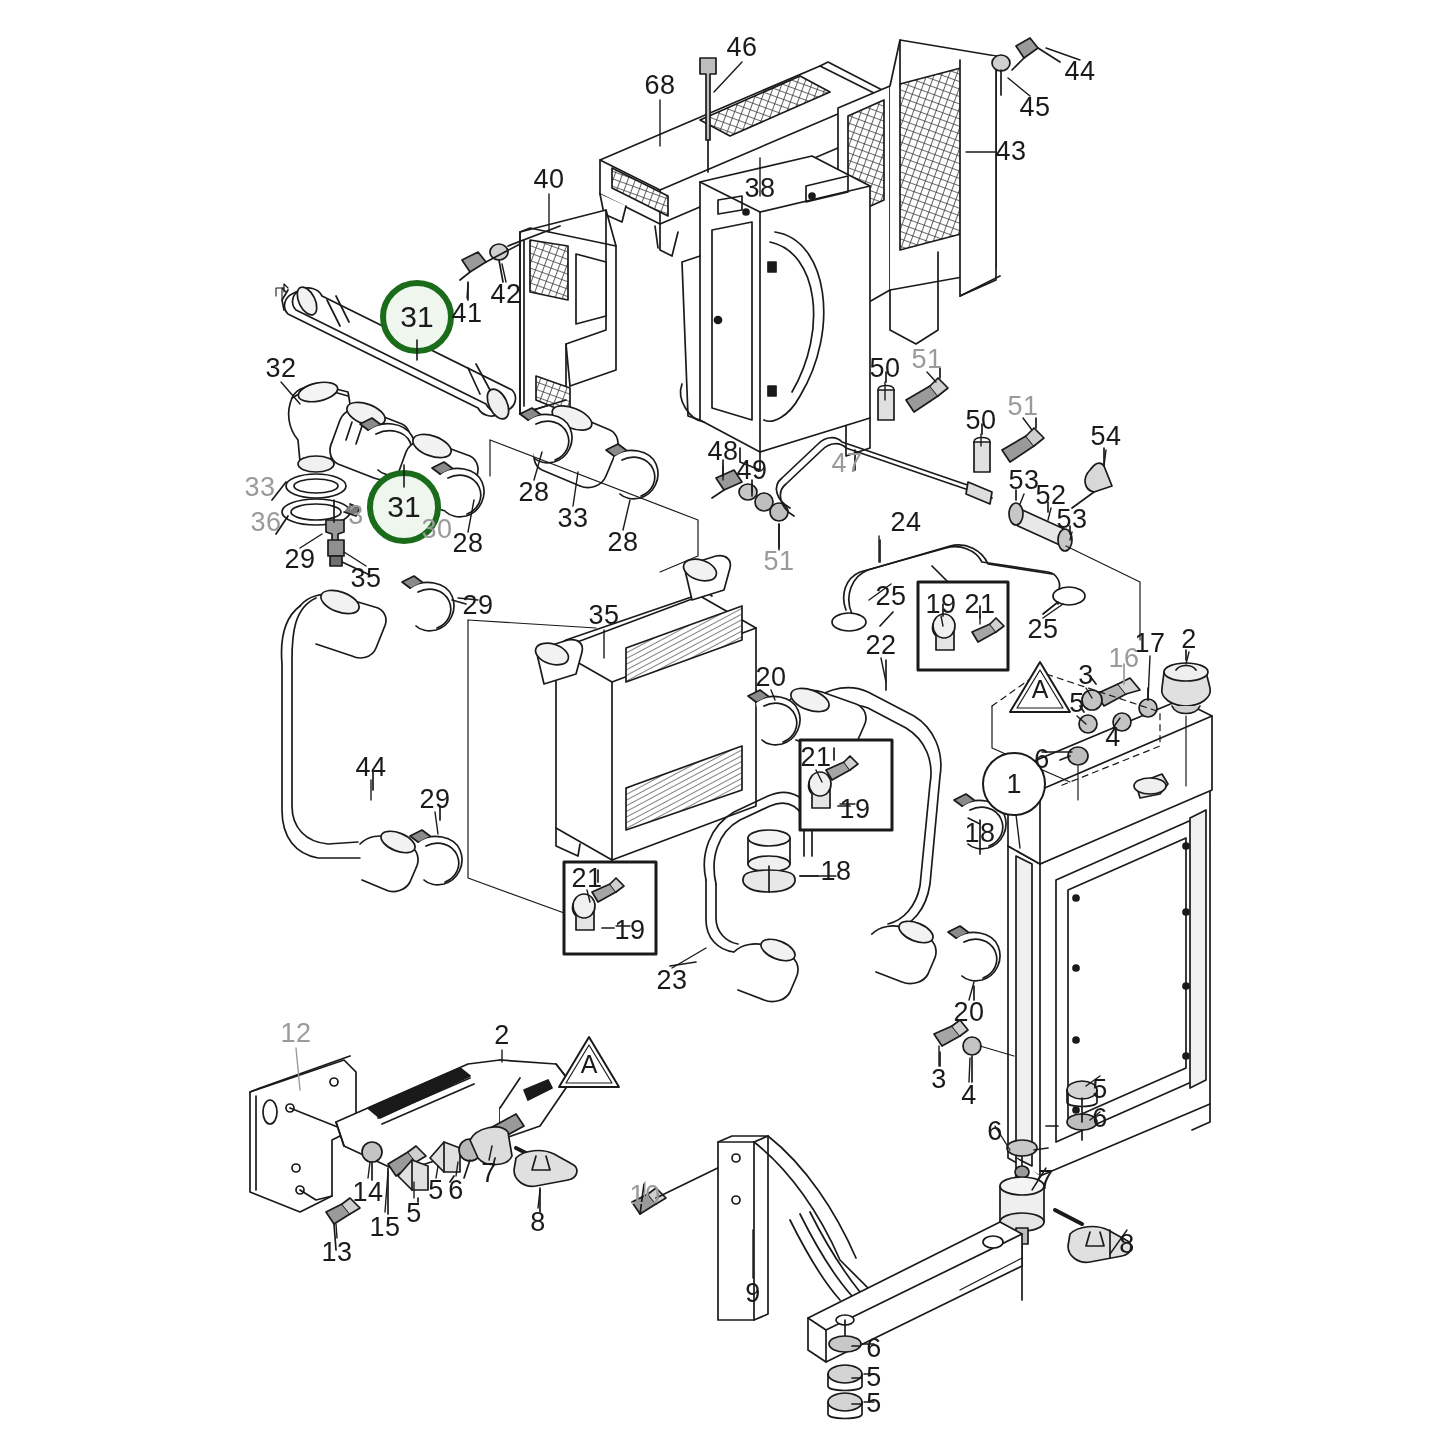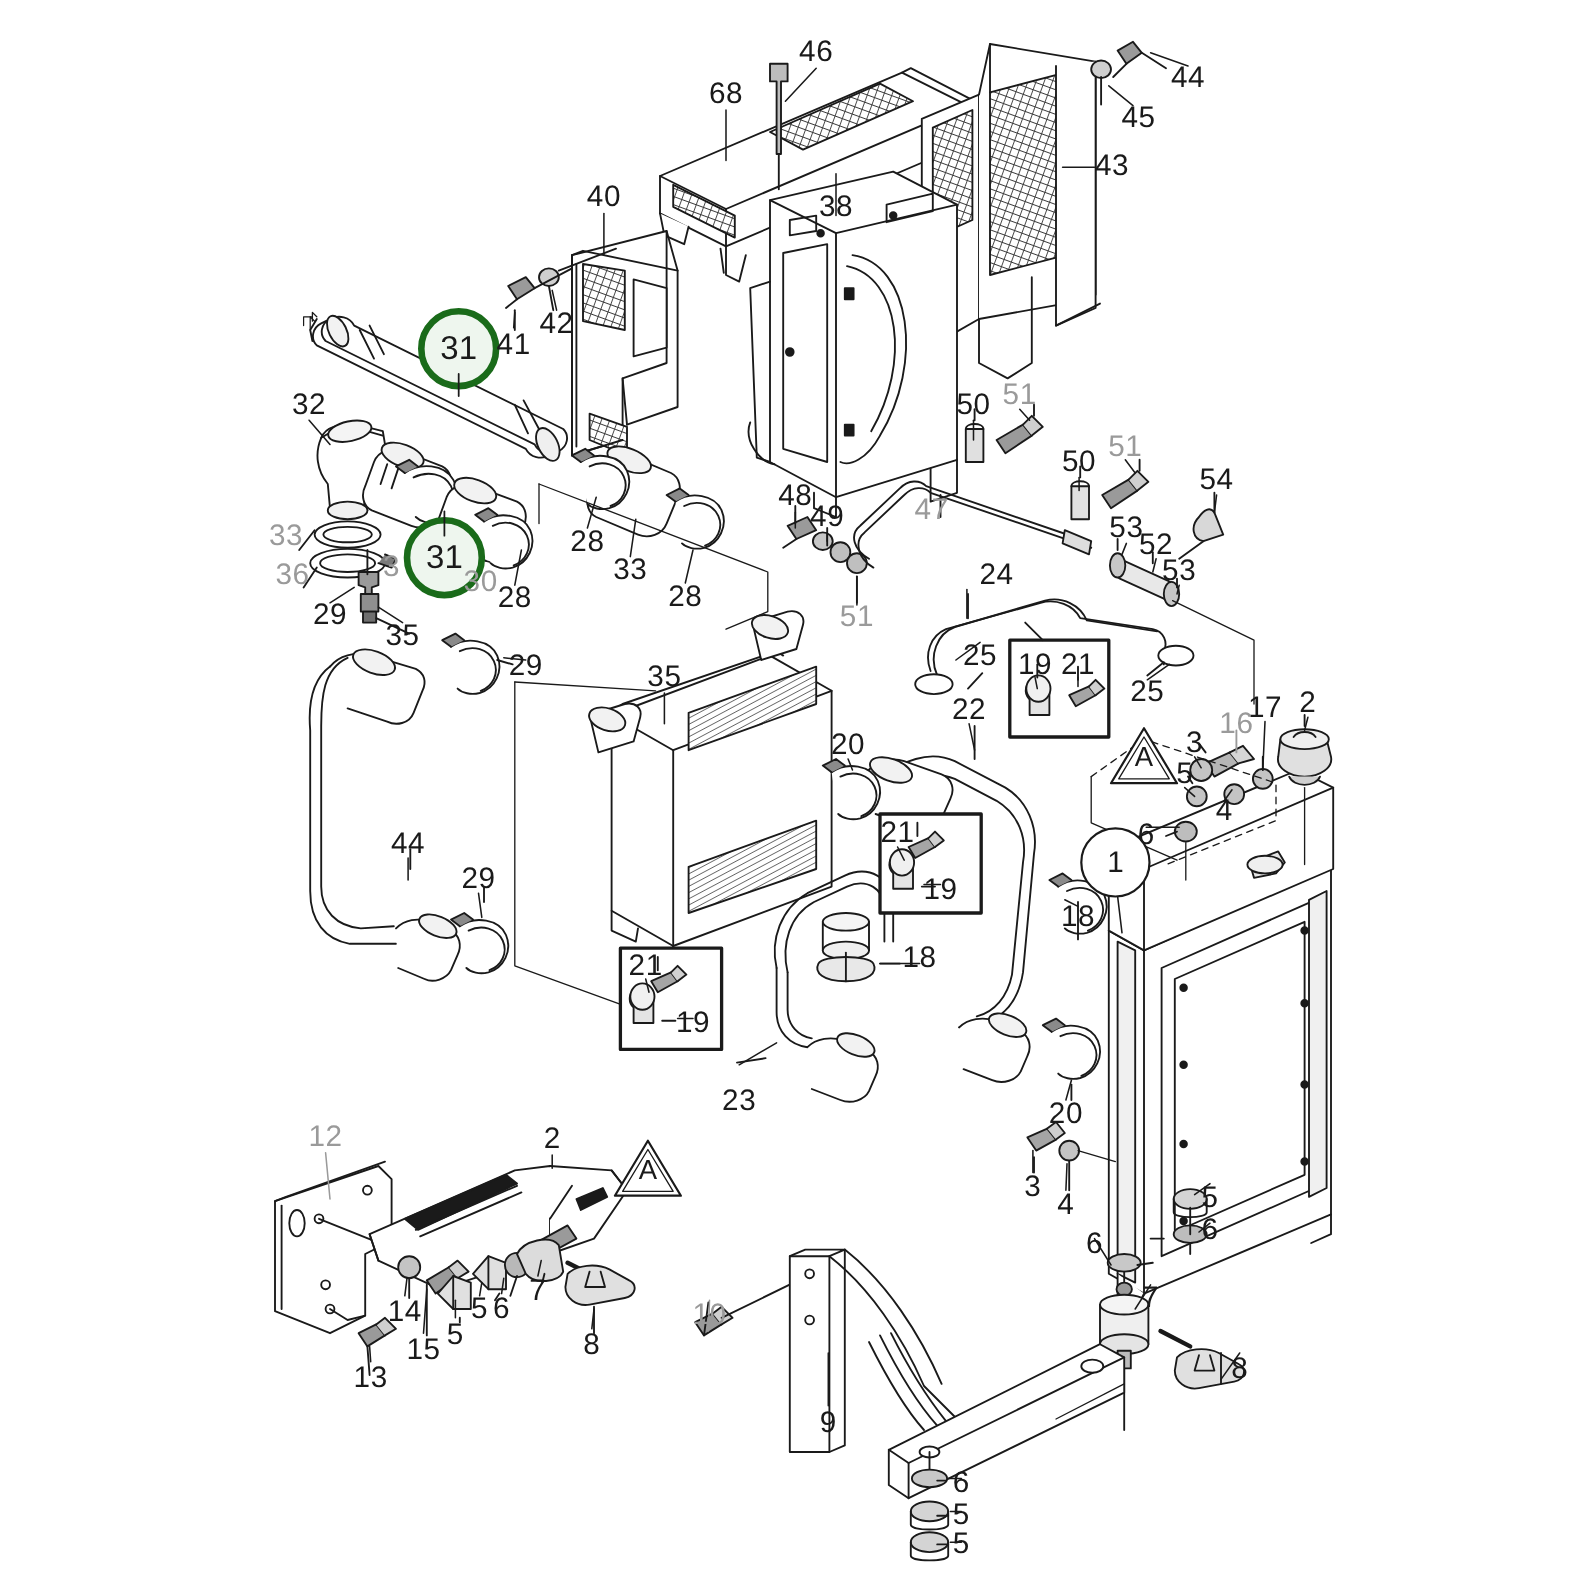--- a/index.html
+++ b/index.html
@@ -707,21 +707,21 @@
       <div class="lbl" style="left: 771px; top: 677px;">20</div>
       <div class="lbl" style="left: 881px; top: 645px;">22</div>
       <div class="lbl" style="left: 816px; top: 757px;">21</div>
       <div class="lbl" style="left: 855px; top: 809px;">19</div>
       <div class="lbl" style="left: 980px; top: 833px;">18</div>
       <div class="lbl" style="left: 371px; top: 767px;">44</div>
       <div class="lbl" style="left: 435px; top: 799px;">29</div>
       <div class="lbl" style="left: 836px; top: 871px;">18</div>
       <div class="lbl" style="left: 587px; top: 878px;">21</div>
       <div class="lbl" style="left: 630px; top: 930px;">19</div>
-      <div class="lbl" style="left: 672px; top: 980px; margin-top: 21px;">23</div>
+      <div class="lbl" style="left: 672px; top: 980px;">23</div>
       <div class="lbl" style="left: 969px; top: 1012px;">20</div>
       <div class="lbl" style="left: 1100px; top: 1089px;">5</div>
       <div class="lbl" style="left: 1100px; top: 1118px;">6</div>
       <div class="lbl" style="left: 995px; top: 1131px;">6</div>
       <div class="lbl" style="left: 939px; top: 1079px;">3</div>
       <div class="lbl" style="left: 969px; top: 1095px;">4</div>
       <div class="lbl" style="left: 1046px; top: 1180px;">7</div>
       <div class="lbl" style="left: 1127px; top: 1244px;">8</div>
       <div class="lbl grey" style="left: 296px; top: 1033px;">12</div>
       <div class="lbl" style="left: 502px; top: 1035px;">2</div>

